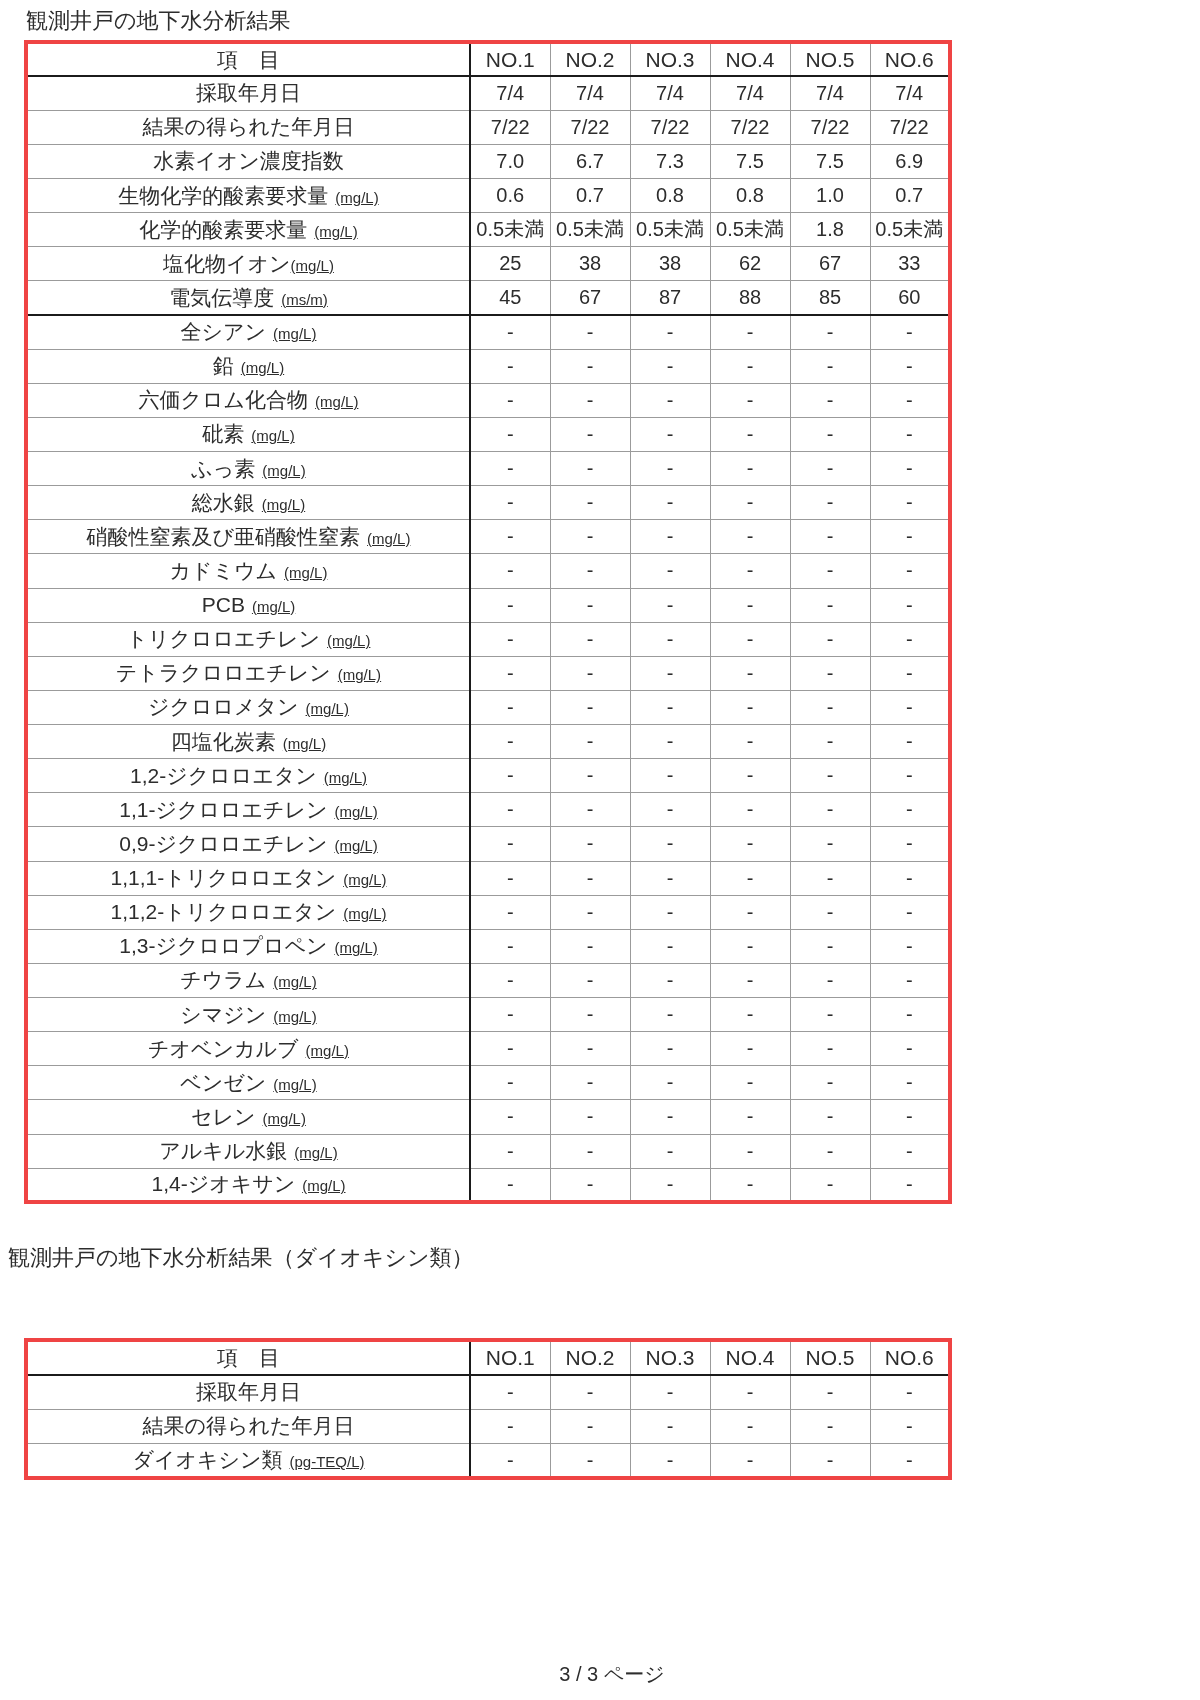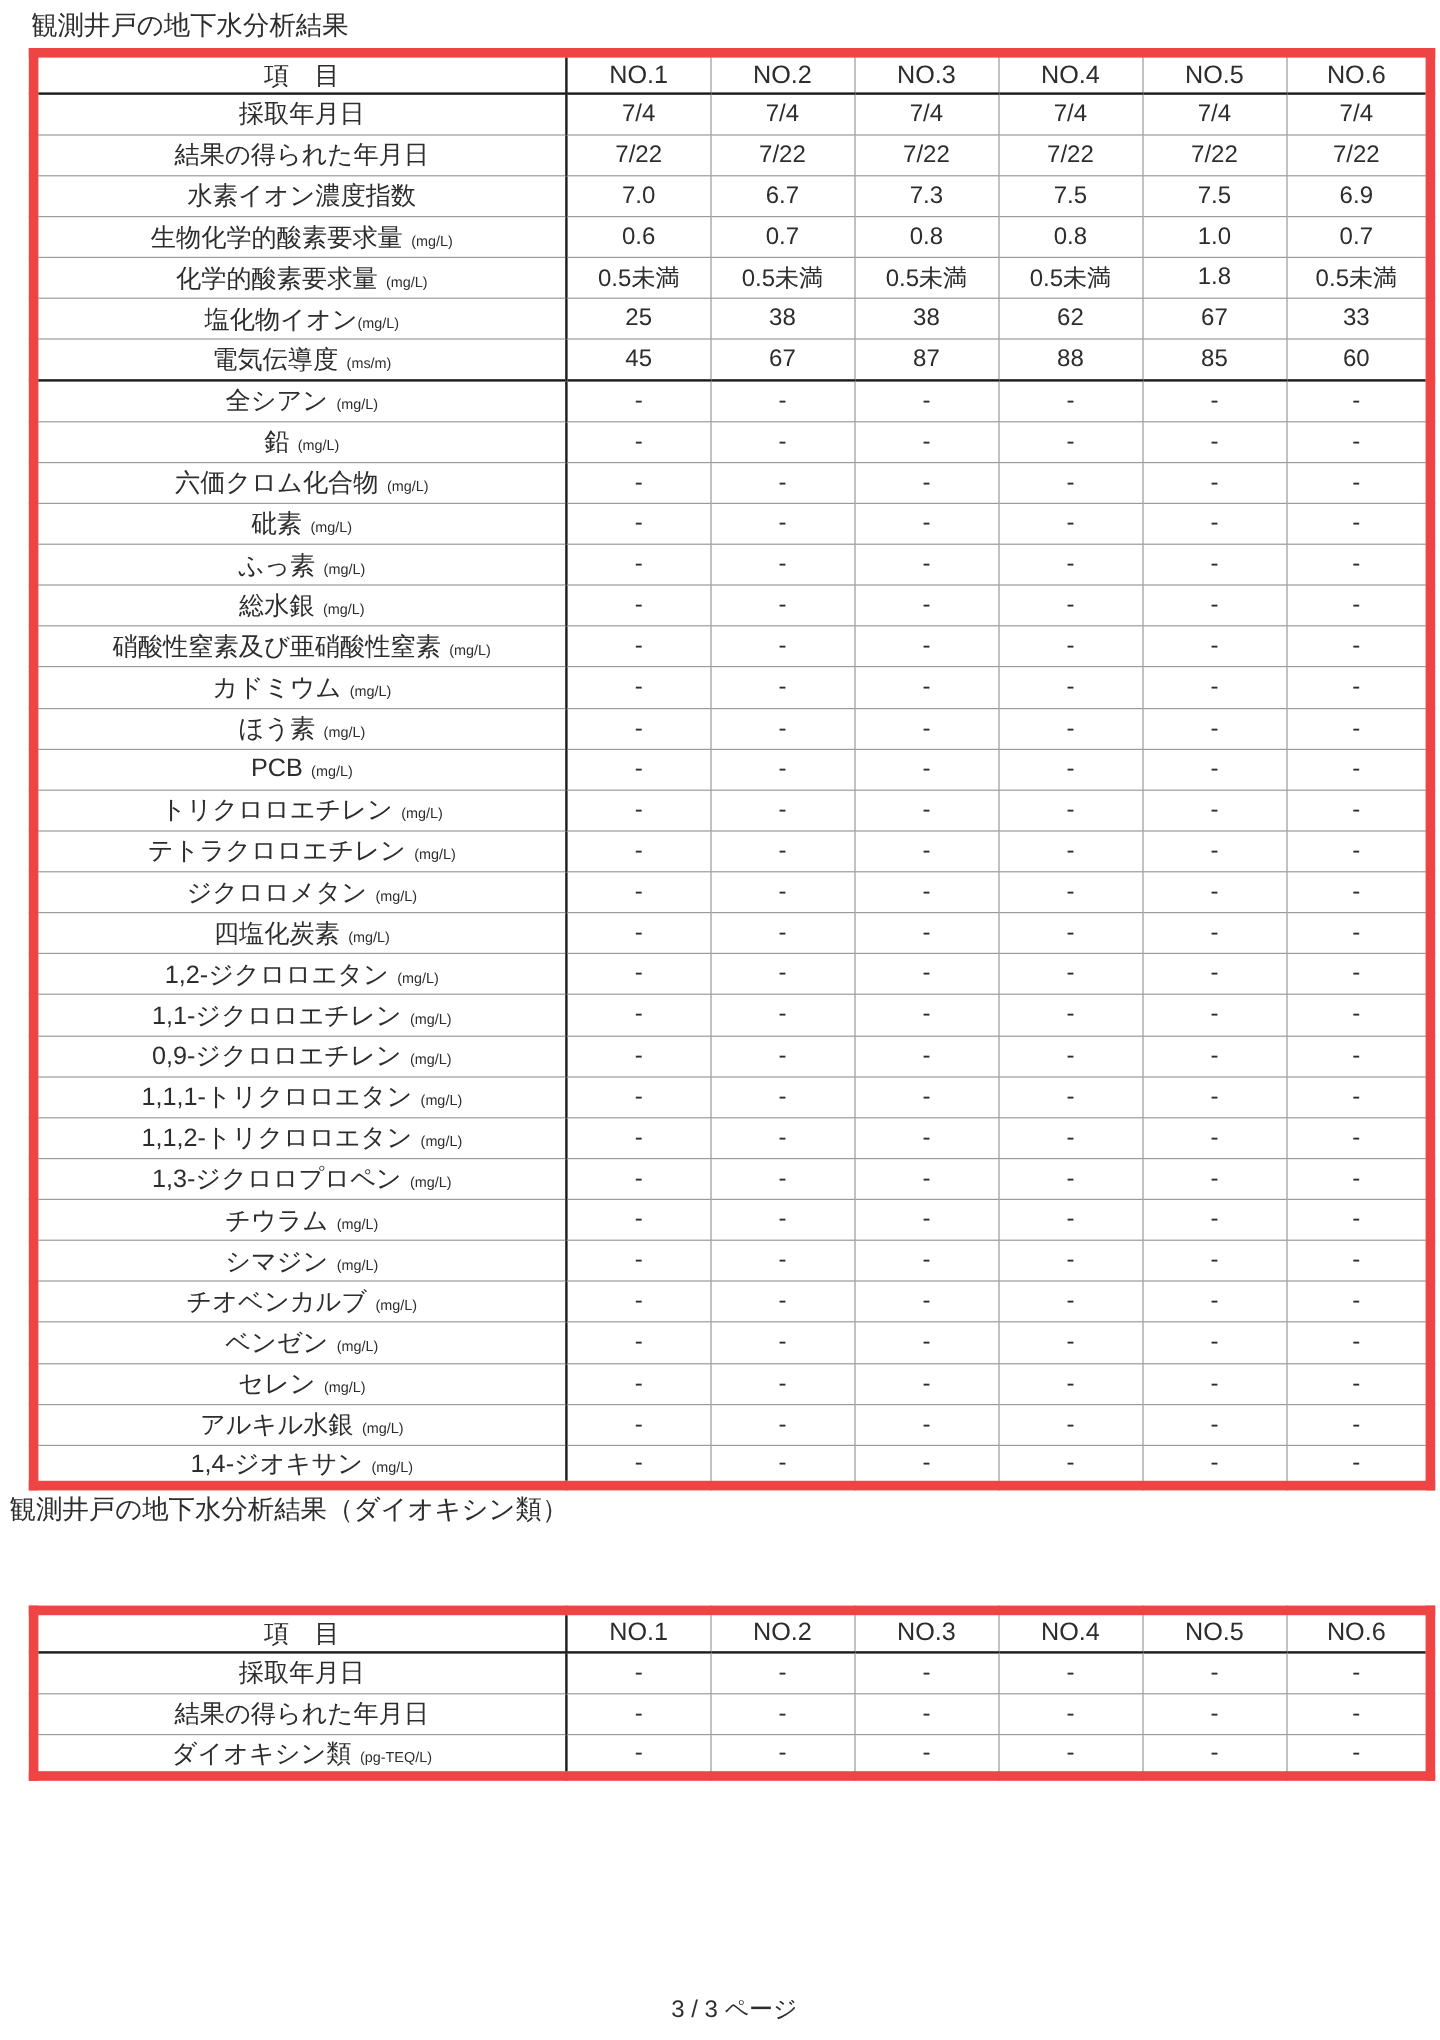--- a/index.html
+++ b/index.html
@@ -8,38 +8,38 @@
     font-family:"Liberation Sans","DejaVu Sans",sans-serif;color:#2d2d2d;
     overflow:hidden;
   }
   .doc-title{
     position:absolute;left:8px;margin:0;font-size:22px;font-weight:400;
     white-space:nowrap;
   }
   #title1{top:6px;margin-left:18px;}
   #title2{top:1243px;}
   table.t{
-    position:absolute;left:24px;width:1172px;
+    position:absolute;left:24px;width:928px;
     border-collapse:collapse;table-layout:fixed;
-    border:8px solid #ef4444;
+    border:4px solid #ef4444;
   }
   #table1{top:40px;}
   #table2{top:1338px;}
   col.label-col{width:444px;}
   .t th,.t td{
     border:1px solid #9b9b9b;
     text-align:center;vertical-align:middle;
     font-weight:400;padding:0;white-space:nowrap;overflow:hidden;
   }
   #table1 tr{height:34.14px;}
   #table2 tr{height:34.5px;}
   .t th{font-size:21px;}
   .t td.label-cell{font-size:21px;}
   .t td.val-cell{font-size:20px;}
-  .unit{font-size:12px;margin-left:7px;}
+  .unit{font-size:15px;margin-left:7px;text-decoration:underline;}
   .unit.tight{margin-left:0;}
   .t tr.header-row th{border-bottom:2px solid #1b1b1b;}
   .t .item-head,.t .label-cell{border-right:2px solid #1b1b1b;}
   .t tr.group-start td{border-top:2px solid #1b1b1b;}
   .footer{
     position:absolute;top:1661px;left:12px;width:1200px;
     text-align:center;font-size:20px;
   }
 </style>
 </head>
@@ -198,29 +198,20 @@
       <tr>
         <td class="label-cell"><span>カドミウム</span><span class="unit">(mg/L)</span></td>
         <td class="val-cell">-</td>
         <td class="val-cell">-</td>
         <td class="val-cell">-</td>
         <td class="val-cell">-</td>
         <td class="val-cell">-</td>
         <td class="val-cell">-</td>
       </tr>
       <tr>
-        <td class="label-cell"><span>ほう素</span><span class="unit">(mg/L)</span></td>
-        <td class="val-cell">-</td>
-        <td class="val-cell">-</td>
-        <td class="val-cell">-</td>
-        <td class="val-cell">-</td>
-        <td class="val-cell">-</td>
-        <td class="val-cell">-</td>
-      </tr>
-      <tr>
         <td class="label-cell"><span>PCB</span><span class="unit">(mg/L)</span></td>
         <td class="val-cell">-</td>
         <td class="val-cell">-</td>
         <td class="val-cell">-</td>
         <td class="val-cell">-</td>
         <td class="val-cell">-</td>
         <td class="val-cell">-</td>
       </tr>
       <tr>
         <td class="label-cell"><span>トリクロロエチレン</span><span class="unit">(mg/L)</span></td>

